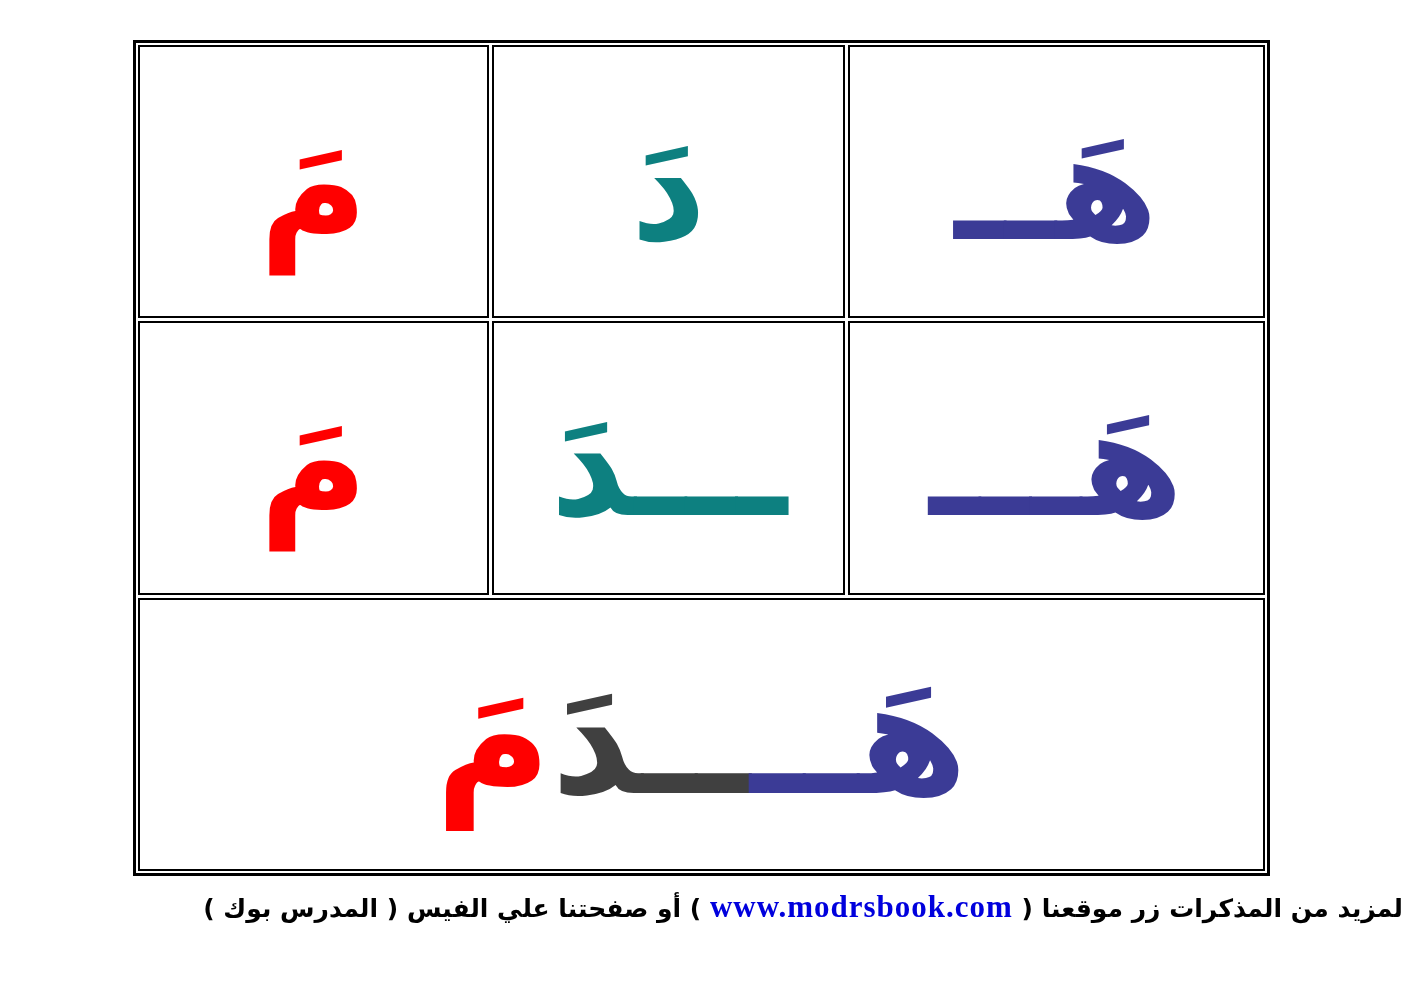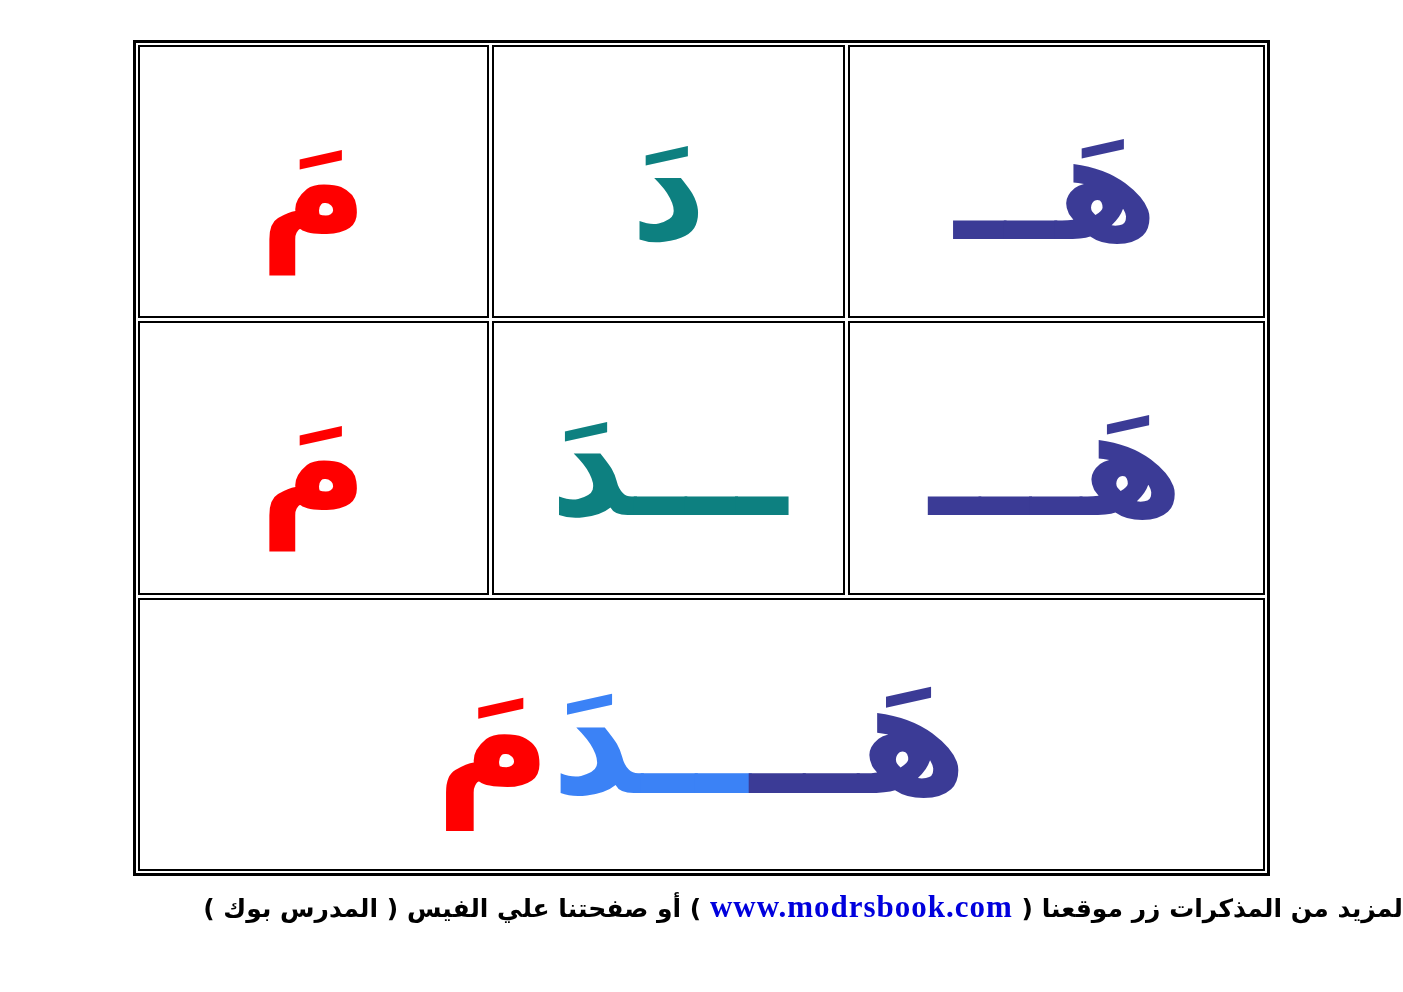--- a/index.html
+++ b/index.html
@@ -92,20 +92,20 @@
       <span class="letter" style="color: rgb(59, 59, 150);">هَـــ</span>
     </div>
     <div class="cell">
       <span class="letter" style="color: rgb(13, 128, 128);">ـــدَ</span>
     </div>
     <div class="cell">
       <span class="letter" style="color: rgb(255, 0, 0);">مَ</span>
     </div>
 
     <div class="cell word-cell">
-      <span class="word"><span style="color: rgb(59, 59, 150);">هَــ</span><span style="color: #3b82f6; text-align: center;">ــدَ</span><span style="color: rgb(255, 0, 0);">مَ</span></span>
+      <span class="word"><span style="color: rgb(59, 59, 150);">هَــ</span><span style="color: #404040; text-align: center;">ــدَ</span><span style="color: rgb(255, 0, 0);">مَ</span></span>
     </div>
 
   </div>
 
   <div class="footer"><span>لمزيد من المذكرات زر موقعنا ( </span><span class="site-link" style="color: rgb(0, 0, 221);">www.modrsbook.com</span><span> )  أو صفحتنا علي الفيس ( المدرس بوك )</span></div>
 
 </div>
 
 </body></html>

